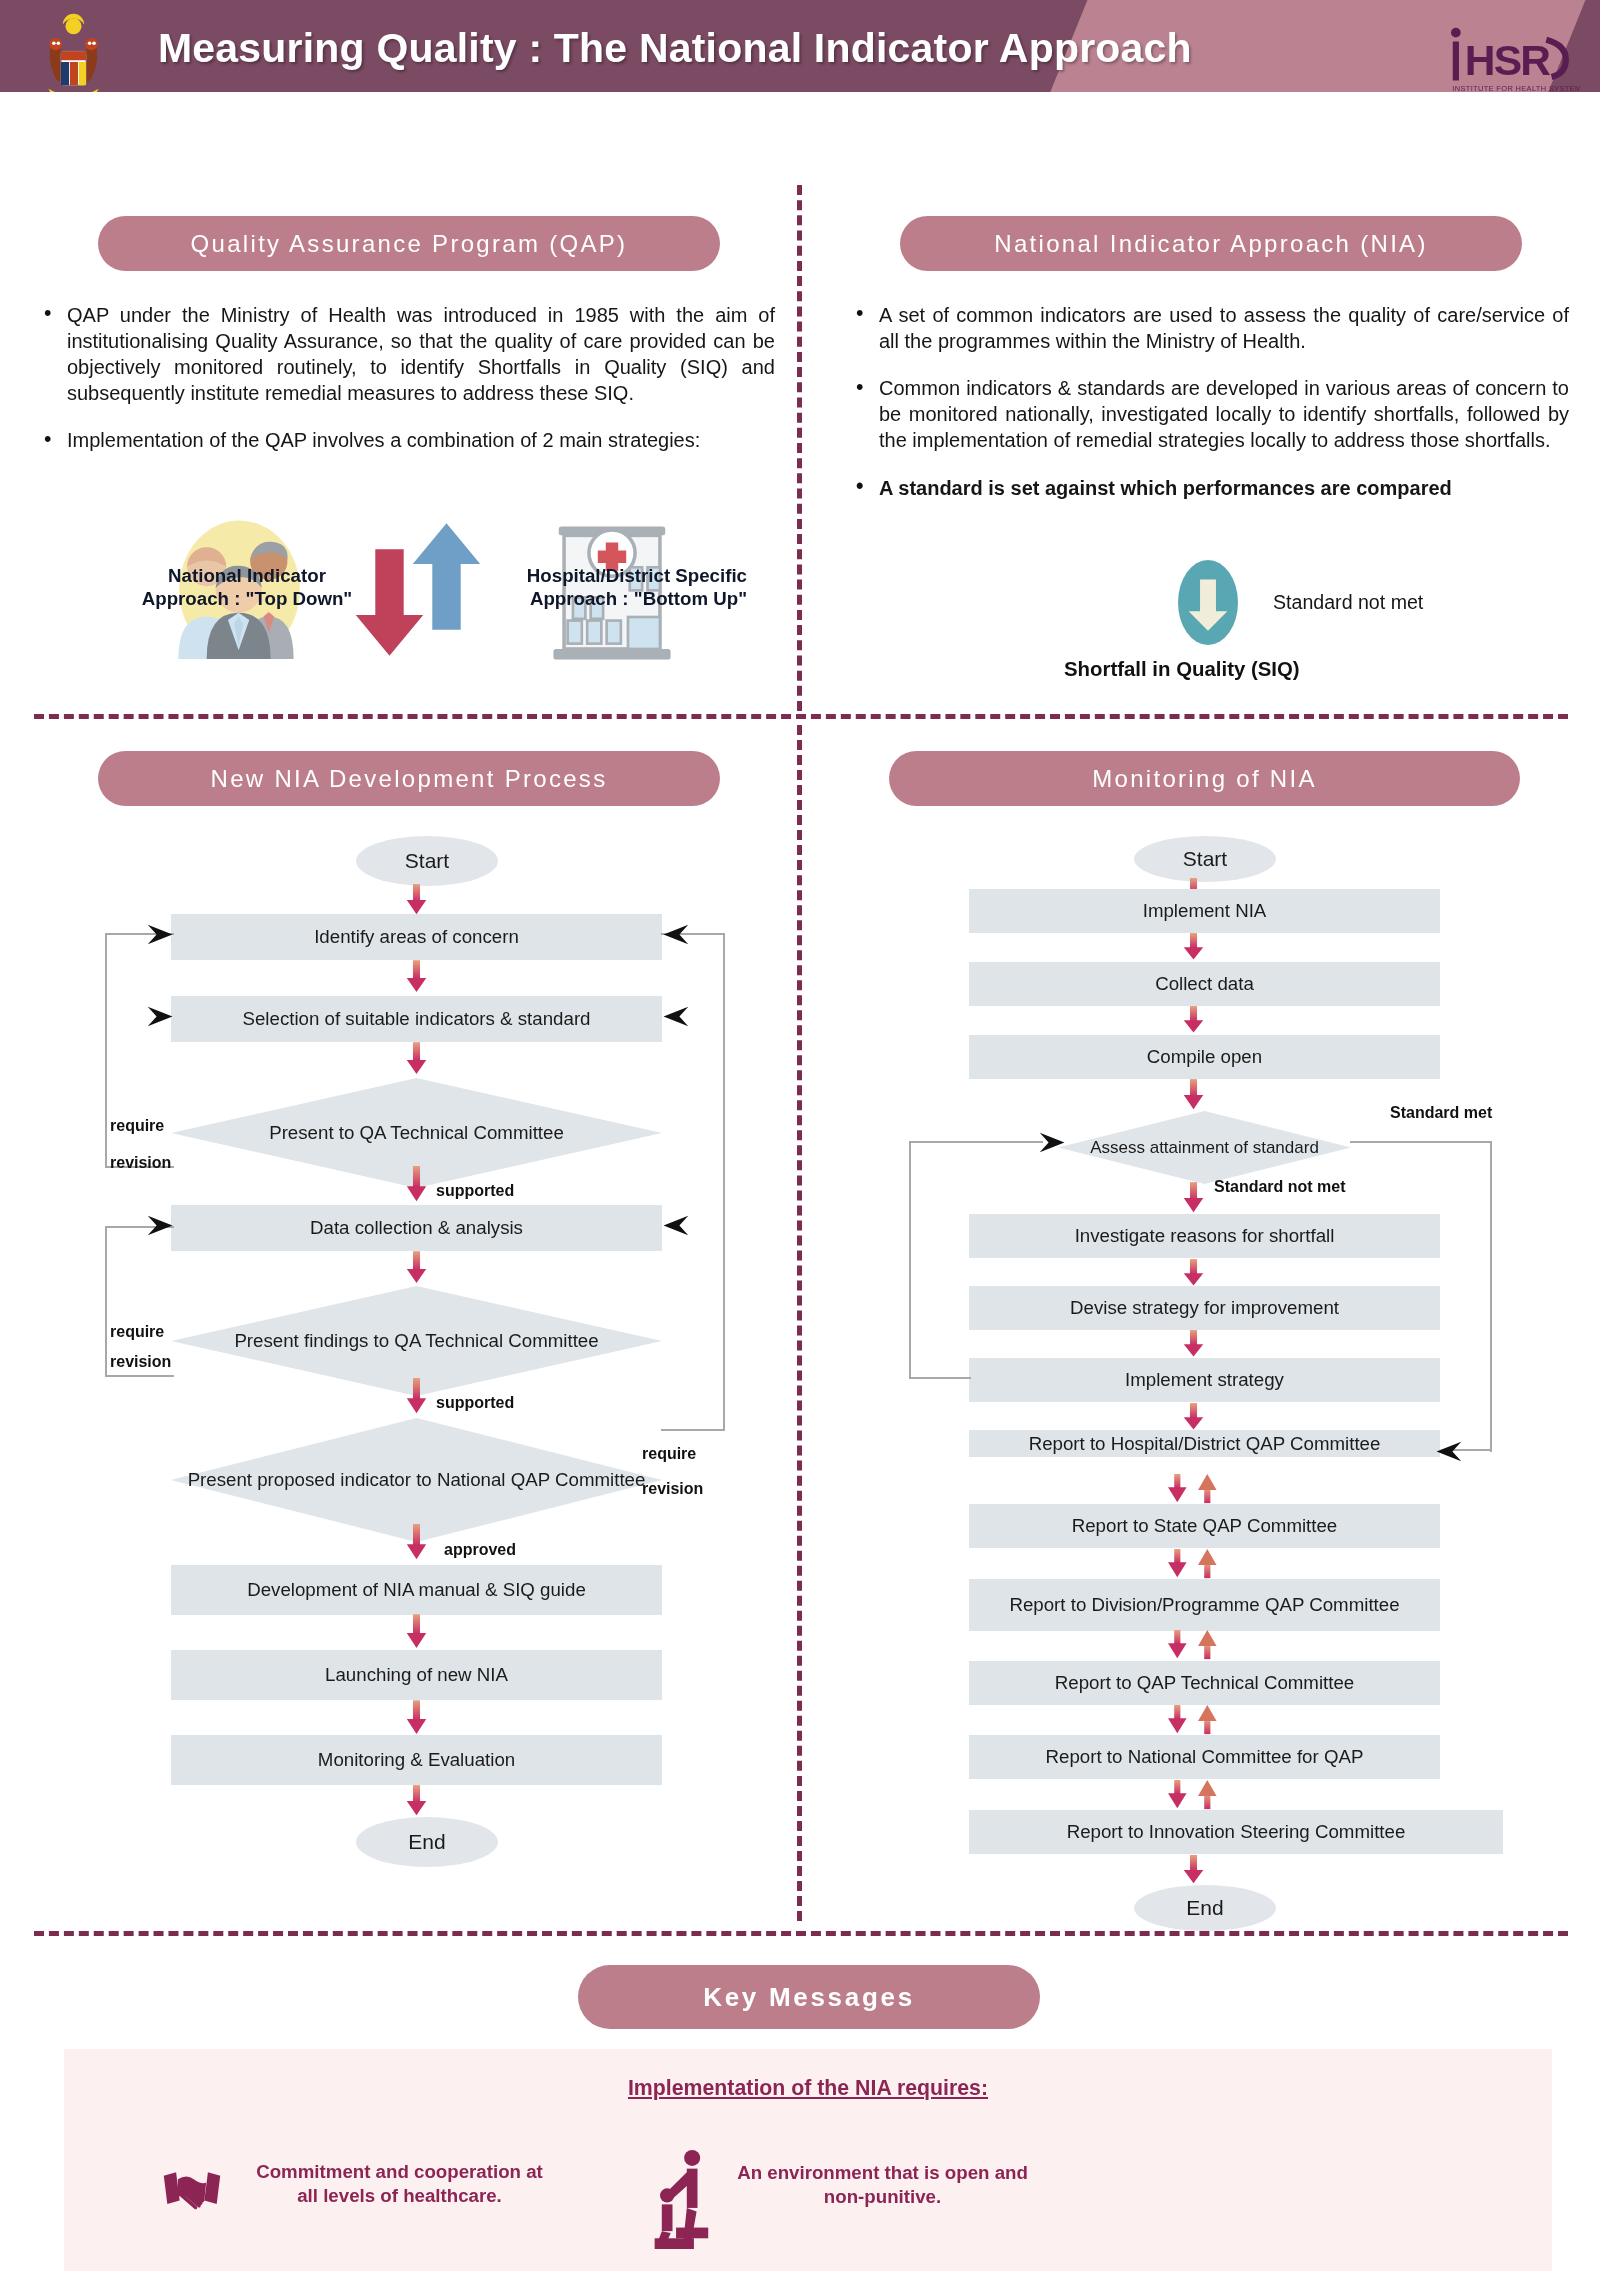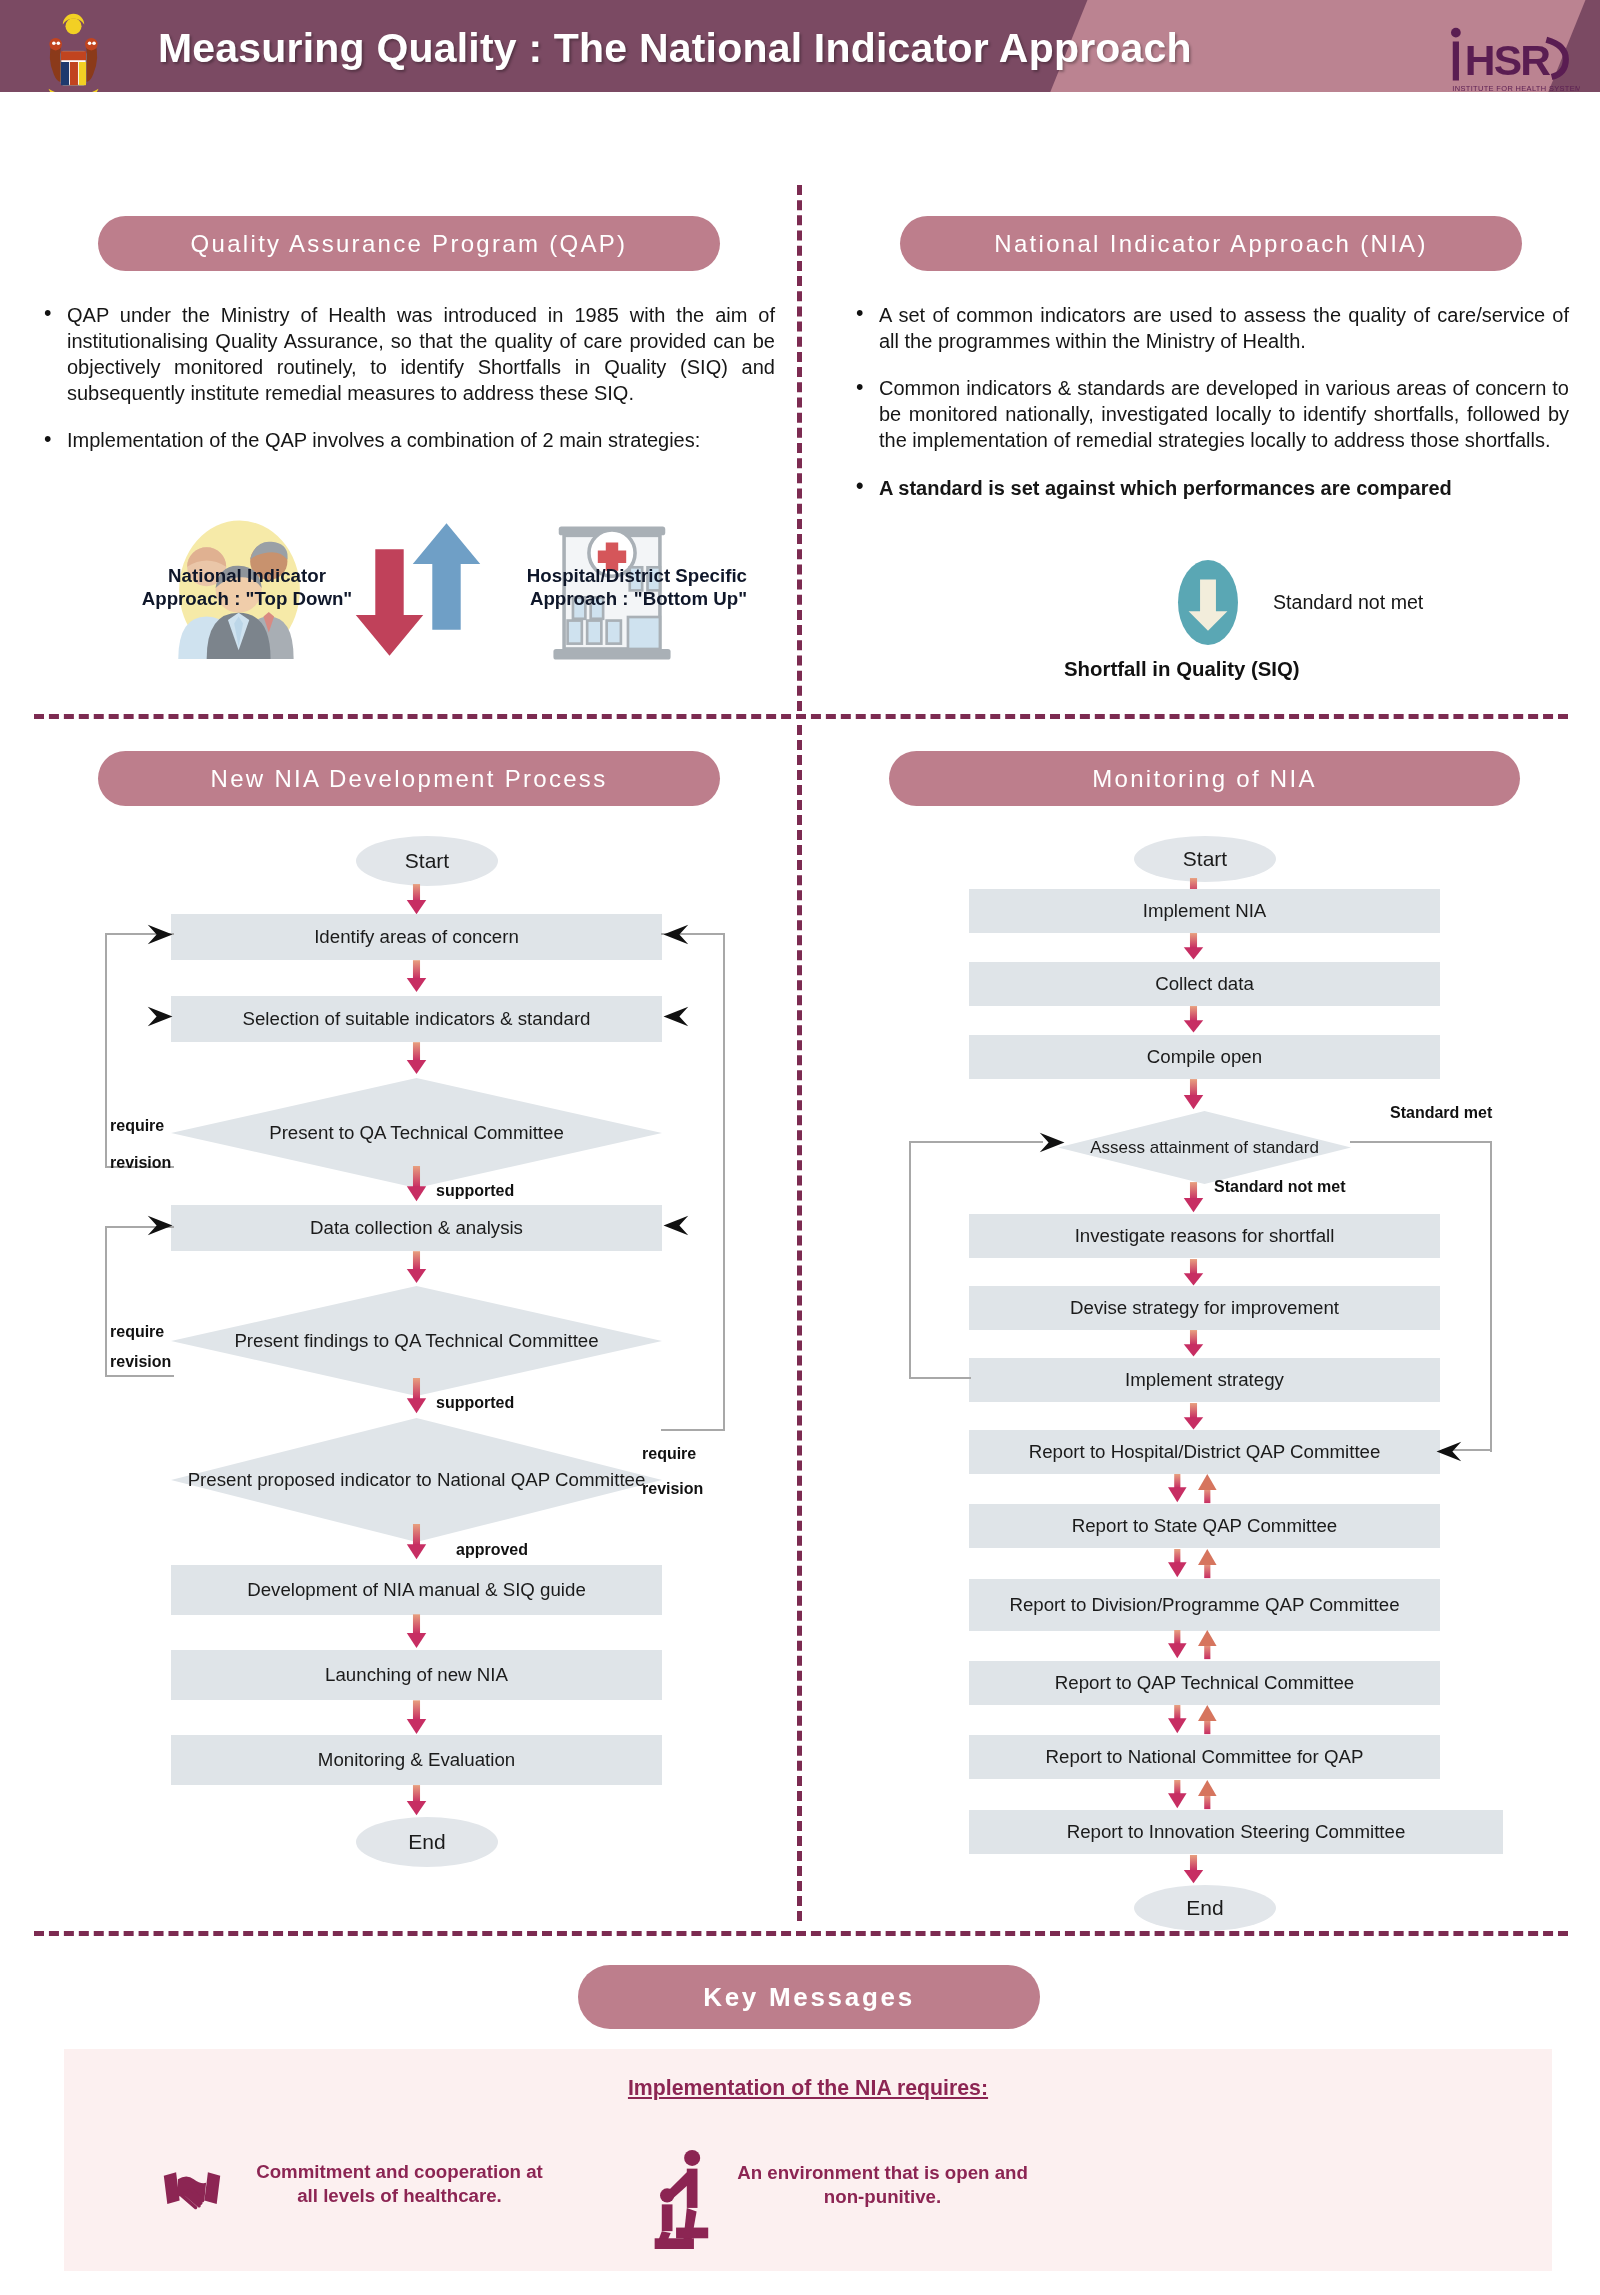--- a/index.html
+++ b/index.html
@@ -363,21 +363,21 @@
 <div class="node diamond" style="left:171px; top:1418px; width:491px; height:124px;">
   <div class="diamond-shape"></div>
   <span class="dtext">Present proposed indicator to National QAP Committee</span>
 </div>
 <div class="varrow" style="left:405px; top:1524px;">
   <svg width="23" height="37" viewBox="0 0 26 42">
       <rect x="9" y="0" width="8" height="24" fill="url(#ag1)"></rect>
       <path d="M13 40 L2 23 h22z" fill="#c72e63"></path>
     </svg>
 </div>
-<div class="edge-label" style="left:456px; top:1541px;">approved</div>
+<div class="edge-label" style="left:444px; top:1541px;">approved</div>
 
 <div class="node" style="left:171px; top:1565px; width:491px; height:50px;">
   <span>Development of NIA manual &amp; SIQ guide</span>
 </div>
 <div class="varrow" style="left:405px; top:1614px;">
   <svg width="23" height="36" viewBox="0 0 26 40">
       <rect x="9" y="0" width="8" height="22" fill="url(#ag1)"></rect>
       <path d="M13 38 L2 21 h22z" fill="#c72e63"></path>
     </svg>
 </div>
@@ -529,21 +529,21 @@
 <div class="node" style="left:969px; top:1358px; width:471px; height:44px;">
   <span>Implement strategy</span>
 </div>
 <div class="varrow" style="left:1182px; top:1403px;">
   <svg width="23" height="28.4" viewBox="0 0 26 32">
       <rect x="9" y="0" width="8" height="17" fill="url(#ag1)"></rect>
       <path d="M13 30 L2 16 h22z" fill="#c72e63"></path>
     </svg>
 </div>
 
-<div class="node" style="left:969px; top:1430px; width:471px; height:44px;">
+<div class="node" style="left:969px; top:1430px; width:471px; height:27px;">
   <span>Report to Hospital/District QAP Committee</span>
 </div>
 
 <div class="varrow" style="left:1165px; top:1474px;">
   <svg width="59" height="30" viewBox="0 0 66 34">
     <rect x="10" y="0" width="7" height="16" fill="url(#ag1)"></rect>
       <path d="M13.5 32 L3 15 h21z" fill="#c72e63"></path>
     <rect x="44" y="16" width="7" height="17" fill="url(#ag1)"></rect>
       <path d="M47.5 0 L58 18 h-21z" fill="#d6755e"></path>
   </svg>

